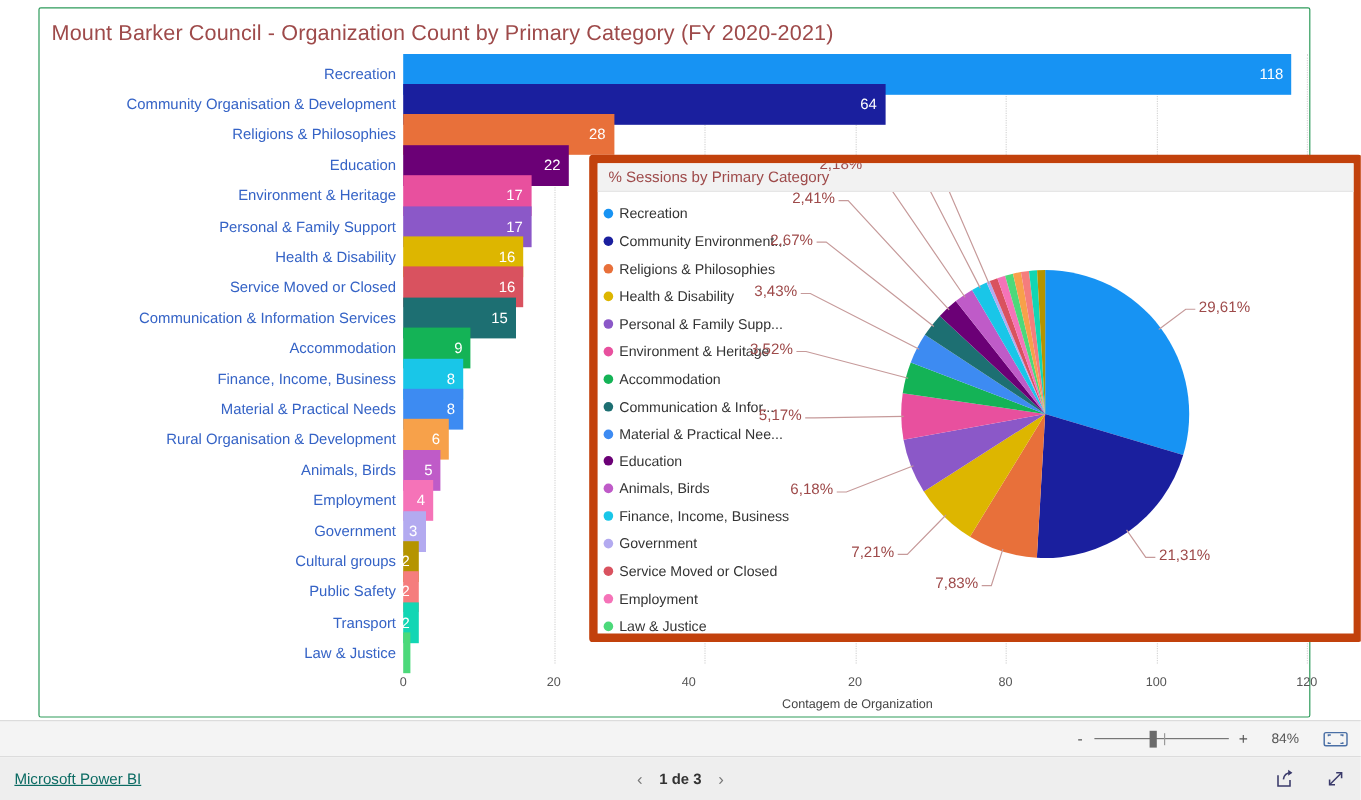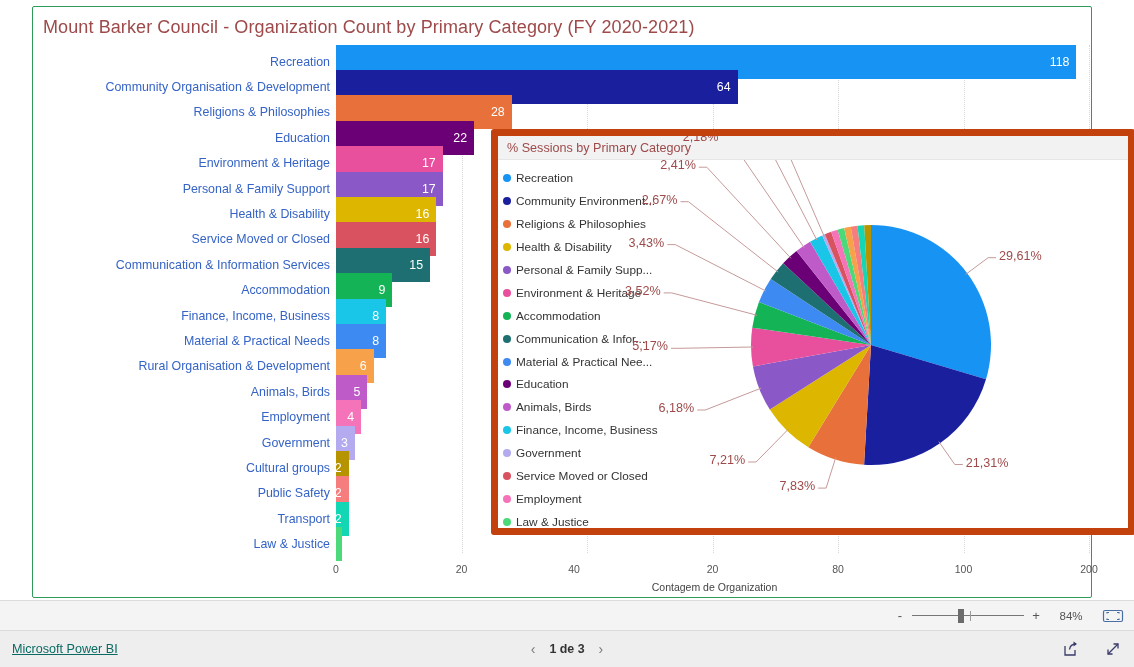--- a/index.html
+++ b/index.html
@@ -308,21 +308,21 @@
           </div>
         </div>
       <div class="xaxis" id="xaxis">
         <div class="xaxis-title">Contagem de Organization</div>
       <div class="xtick" style="left: 0px;">0</div>
           <div class="xtick" style="left: 125.5px;">20</div>
           <div class="xtick" style="left: 238px;">40</div>
           <div class="xtick" style="left: 376.5px;">20</div>
           <div class="xtick" style="left: 502px;">80</div>
           <div class="xtick" style="left: 627.5px;">100</div>
-          <div class="xtick" style="left: 753px;">200</div>
+          <div class="xtick" style="left: 753px;">120</div>
         </div>
     </div>
 
     <div class="pie-panel">
       <div class="pie-panel-header">% Sessions by Primary Category</div>
       <div class="pie-body">
         <div class="pie-legend" id="pie-legend">
             <div class="legend-item">
               <span class="legend-dot" style="background: rgb(23, 147, 243);"></span>
               <span class="legend-text">Recreation</span>

